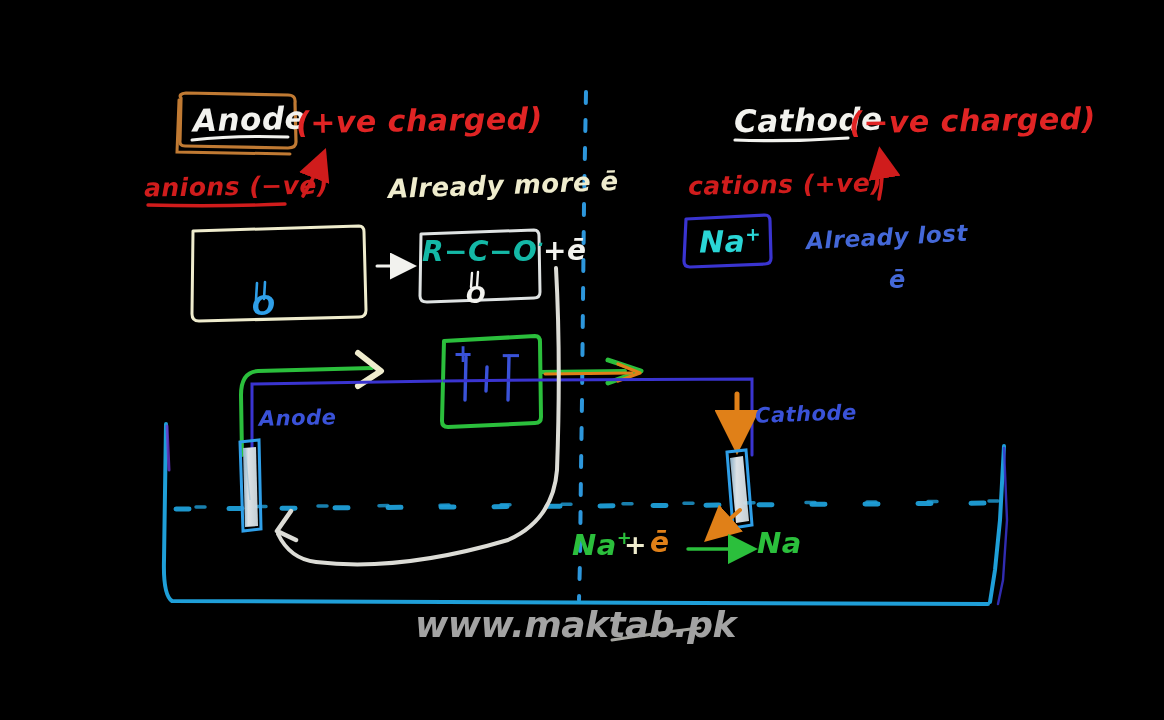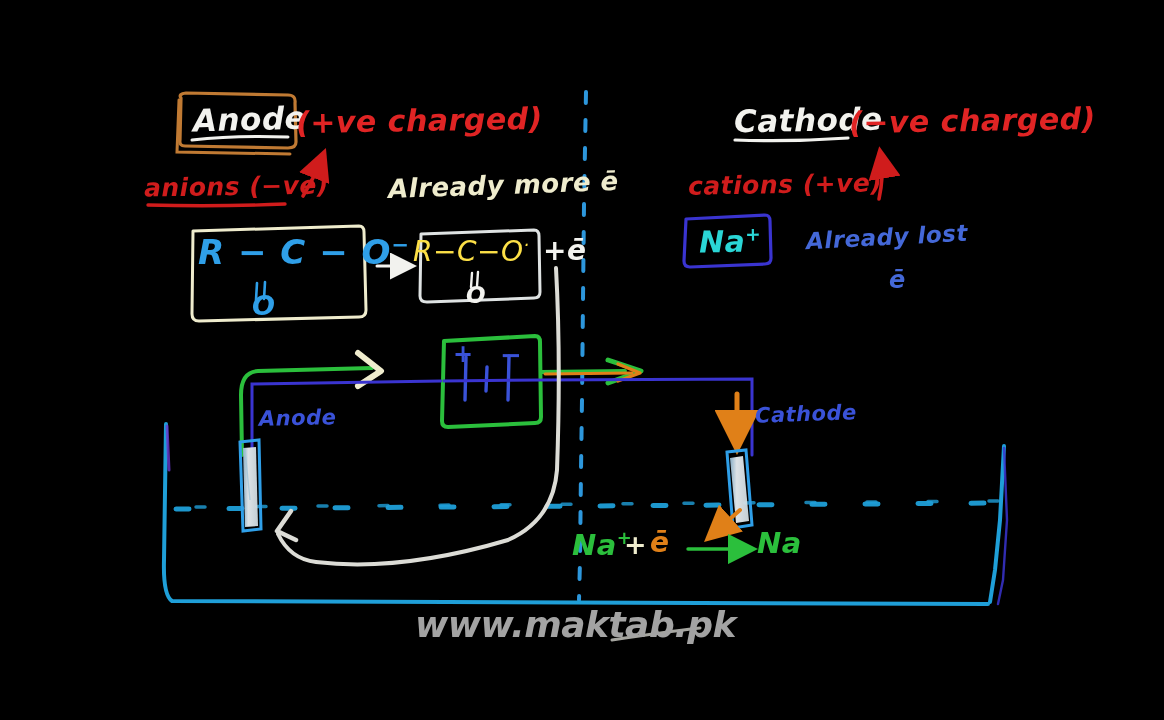--- a/index.html
+++ b/index.html
@@ -101,23 +101,23 @@
     font-size: 34px; color: #2f9fe8;
     font-weight: 600;
     letter-spacing: 1px;
   }
   #t-eq-left-o {
     left: 252px; top: 292px;
     font-size: 27px; color: #2f9fe8;
     font-weight: 600;
   }
   #t-eq-right {
-    left: 413px; top: 237px;
-    font-size: 28px; color: #fde047;
-    font-weight: 400;
+    left: 422px; top: 237px;
+    font-size: 28px; color: #14b8a6;
+    font-weight: 700;
     letter-spacing: .5px;
   }
   #t-eq-right-o {
     left: 466px; top: 284px;
     font-size: 23px; color: #f2f2ee;
     font-weight: 600;
   }
   #t-eq-right-e {
     left: 543px; top: 237px;
     font-size: 28px; color: #f2f2ee;
@@ -345,23 +345,20 @@
   <div class="hand" id="t-cations">cations  (+ve)</div>
 
   <div class="hand" id="t-na-box">
     <span>Na</span><span class="sup">+</span>
   </div>
 
   <div class="hand" id="t-already-lost">Already lost</div>
 
   <div class="hand" id="t-already-lost-e">ē</div>
 
-  <div class="hand" id="t-eq-left">
-    <span>R − C − O</span><span class="sup">−</span>
-  </div>
   <div class="hand" id="t-eq-left-o">O</div>
 
   <div class="hand" id="t-eq-right">
     <span>R−C−O</span><span class="sup">·</span>
   </div>
   <div class="hand" id="t-eq-right-o">O</div>
   <div class="hand" id="t-eq-right-e">+ē</div>
 
   <div class="hand" id="t-batt-plus">+</div>
   <div class="hand" id="t-batt-minus">−</div>

